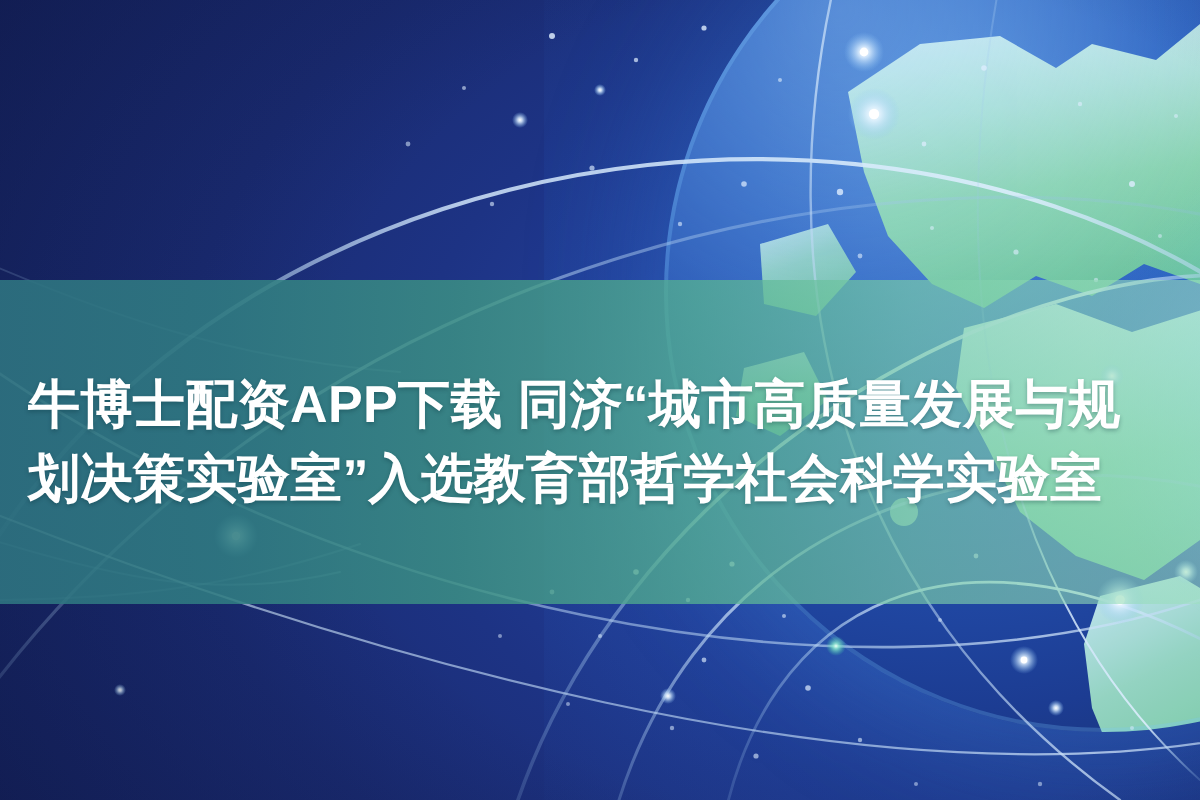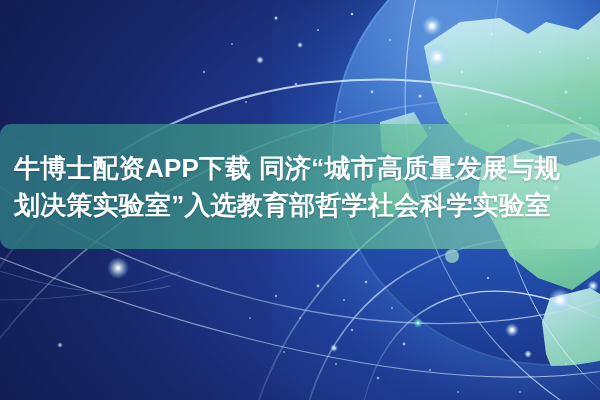--- a/index.html
+++ b/index.html
@@ -61,31 +61,30 @@
     border-radius: 50%;
     background:
       radial-gradient(circle at 78% 62%, rgba(130,230,255,0.55) 0%, rgba(90,200,250,0.22) 12%, rgba(60,170,240,0) 30%),
       radial-gradient(circle at 20% 18%, rgba(180,225,255,0.28) 0%, rgba(120,190,250,0) 42%);
   }
 
   
   .band {
     position: absolute;
     left: 0;
-    top: 124px;
+    top: 140px;
     width: 600px;
-    height: 125px;
+    height: 162px;
     background: linear-gradient(90deg,
         rgba(46,115,128,0.90) 0%,
         rgba(48,124,130,0.88) 18%,
         rgba(60,145,132,0.84) 38%,
         rgba(86,178,146,0.76) 58%,
         rgba(122,206,168,0.66) 76%,
         rgba(158,224,192,0.58) 100%);
-    border-radius: 11px;
   }
   .band-inner {
     position: absolute;
     inset: 0;
     display: flex;
     flex-direction: column;
     justify-content: center;
     padding: 0 14px;
     box-sizing: border-box;
   }

